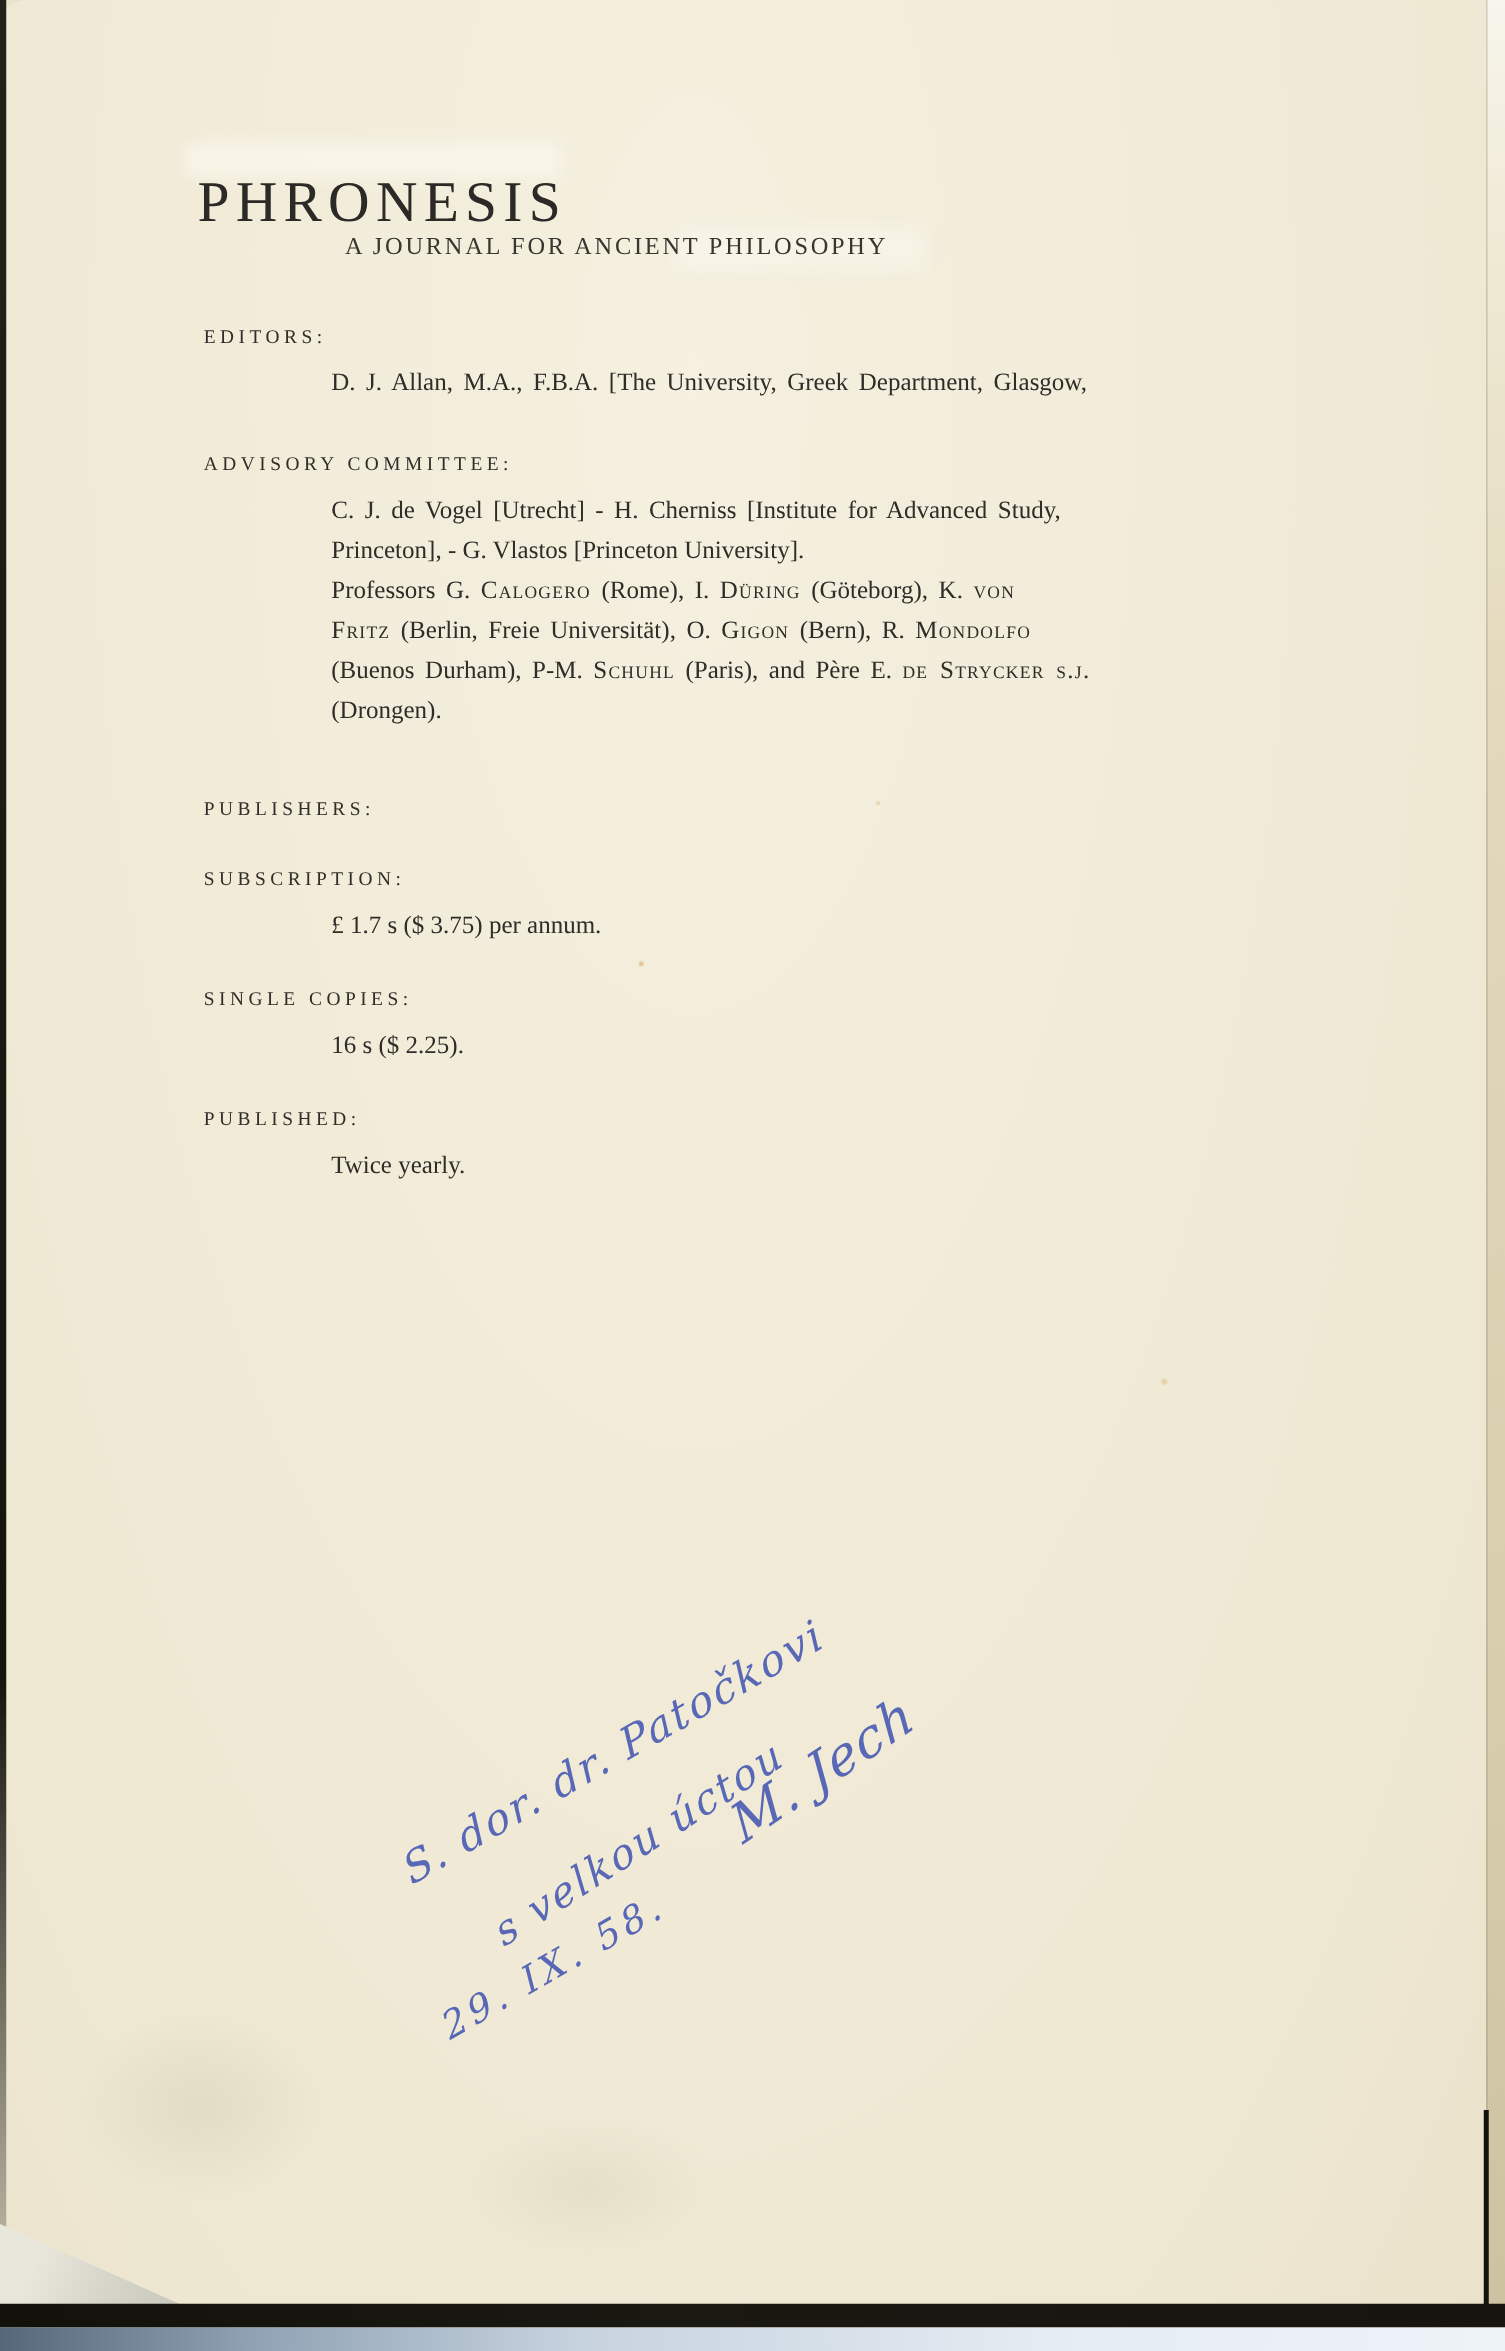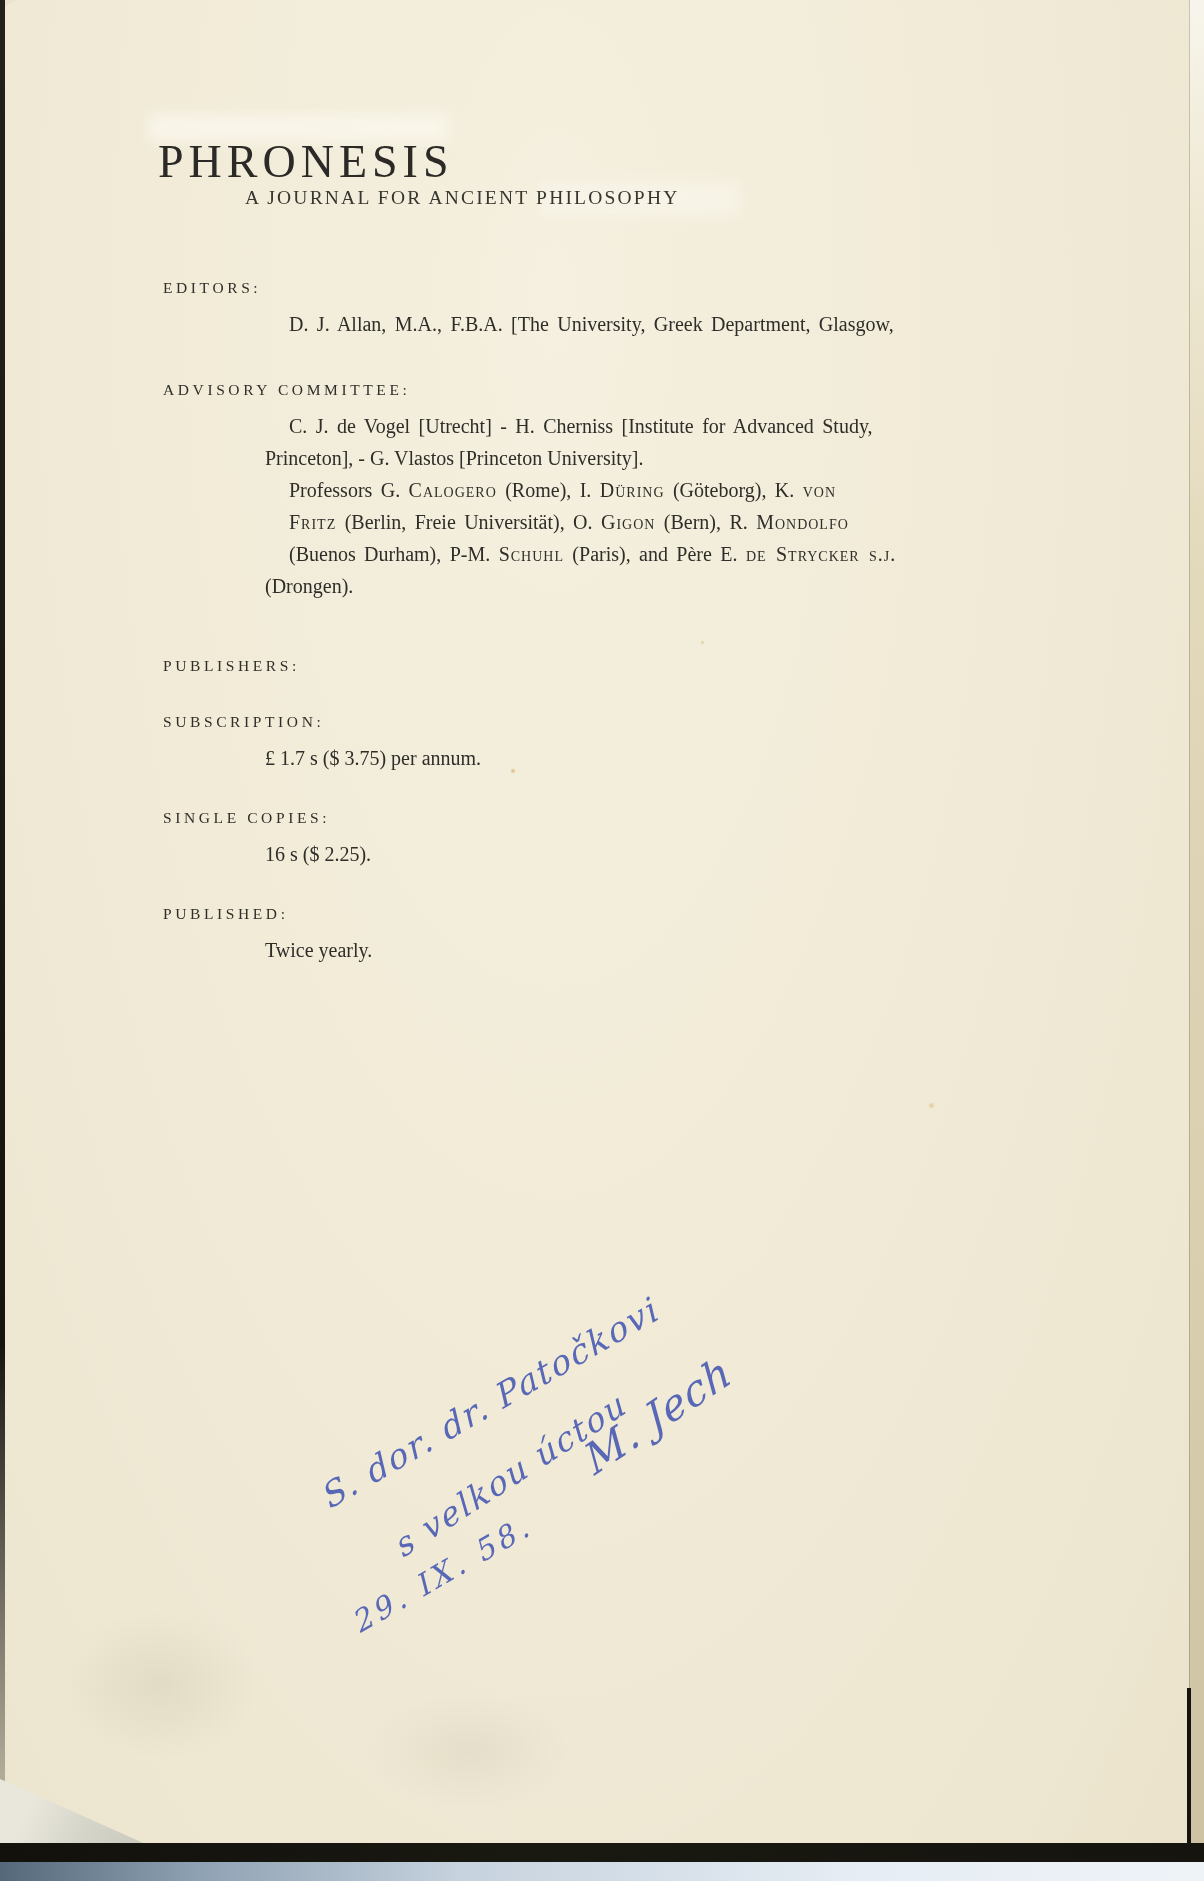--- a/index.html
+++ b/index.html
@@ -13,37 +13,37 @@
       radial-gradient(ellipse at 46% 16%, #f5f0df 0%, #f1ebd8 42%, #eee7d2 78%, #eae2ca 100%);
     border-radius: 21px;
   }
   
   .title{
     position:absolute;left:158px;top:138px;margin:0;
     font-size:46px;line-height:48px;font-weight:500;
     letter-spacing:5px;color:#2b2a26;
   }
   .subtitle{
-    position:absolute;left:245px;top:186px;
+    position:absolute;left:276px;top:186px;
     font-size:19.5px;line-height:24px;letter-spacing:2.2px;color:#37362f;
   }
-  .sections{position:absolute;left:163px;top:278px;width:740px;color:#2e2d28;}
+  .sections{position:absolute;left:163px;top:260px;width:740px;color:#2e2d28;}
   .section{margin-top:40px;}
   .section:first-child{margin-top:0;}
   .section-publishers{margin-top:54px;}
   .section-subscription{margin-top:36px;}
   .section-single-copies{margin-top:34px;}
   .section-published{margin-top:34px;}
   .label{
     font-size:15.5px;line-height:20px;letter-spacing:3.6px;
     color:#2f2e29;margin-bottom:10px;
   }
   .content{margin-left:102px;}
   .line{font-size:20px;line-height:32px;white-space:nowrap;}
-  .line.just{word-spacing:.17em;margin-left:24px;}
+  .line.just{word-spacing:.17em;}
   .sc{font-variant:small-caps;letter-spacing:.05em;}
   
   .handwriting{position:absolute;inset:0;pointer-events:none;}
   .hw-line{
     position:absolute;white-space:nowrap;
     font-family:"DejaVu Serif",serif;font-style:italic;
     color:var(--hw-ink,#4c5eb5);
     transform-origin:left center;
     opacity:.92;
   }

